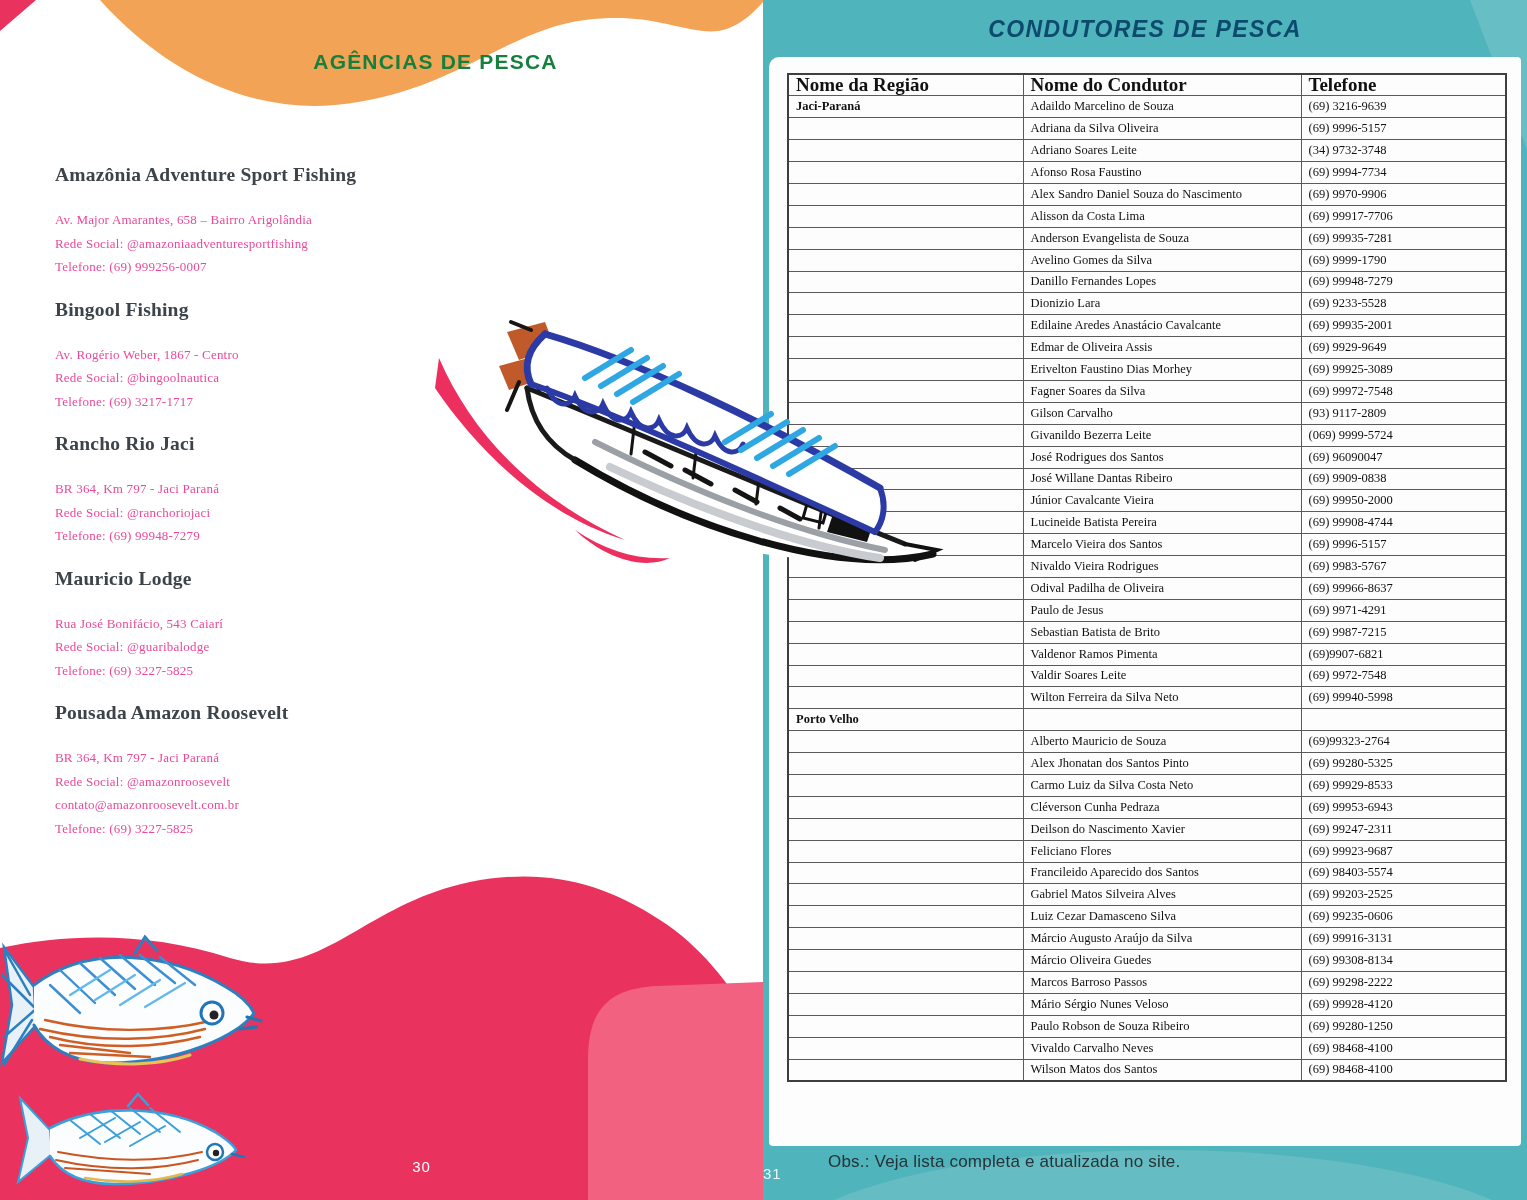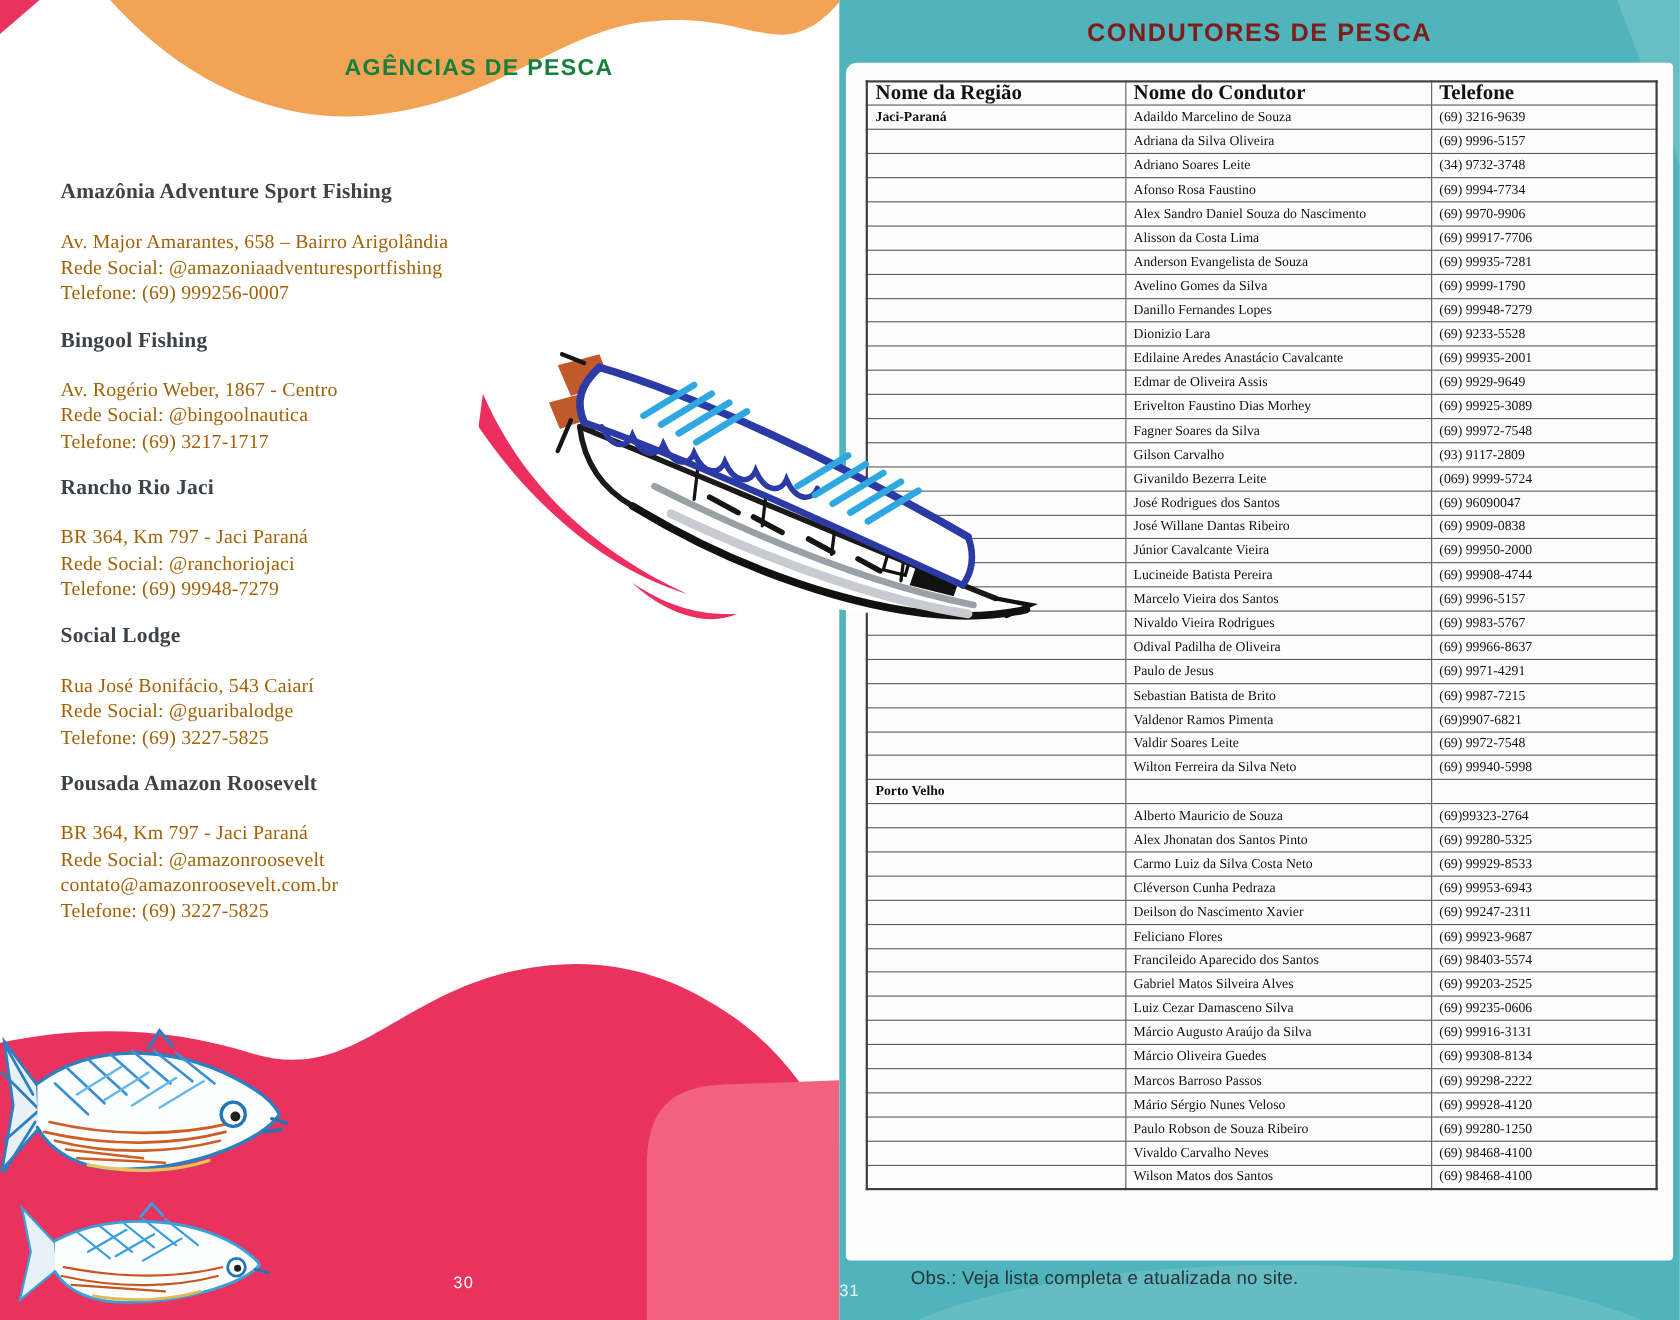--- a/index.html
+++ b/index.html
@@ -10,35 +10,35 @@
   
   .left-page{position:absolute;left:0;top:0;width:763px;height:1200px;background:#ffffff;}
   .lp-deco{position:absolute;pointer-events:none;}
   .lp-title{
     position:absolute;top:50px;left:0;width:871px;text-align:center;
     font-size:21px;font-weight:bold;letter-spacing:1.2px;color:#15803d;margin:0;
   }
   .agency-list{position:absolute;left:55px;top:164px;width:670px;font-family:Liberation Serif, serif;}
   .agency{margin-bottom:20px;}
   .agency h3{margin:0 0 22px 0;font-size:19.5px;font-weight:bold;color:#3c4349;letter-spacing:.2px;}
-  .agency p{margin:0;font-size:18px;line-height:23.5px;color:#a16207;letter-spacing:.2px;}
+  .agency p{margin:0;font-size:13px;line-height:23.5px;color:#ec4899;letter-spacing:.2px;}
   .lp-pagenum{
     position:absolute;left:0;top:1158px;width:763px;text-align:center;
     color:#ffffff;font-size:15px;letter-spacing:1px;padding-left:40px;
   }
   
   .right-page{position:absolute;left:763px;top:0;width:764px;height:1200px;background:#4fb4bb;}
   .rp-deco{position:absolute;left:0;top:0;width:764px;height:1200px;pointer-events:none;}
   .rp-panel{
     position:absolute;left:6px;top:57px;width:752px;height:1089px;
     background:#fdfdfd;border-radius:10px 4px 4px 4px;
   }
   .rp-title{
     position:absolute;top:16px;left:0;width:764px;text-align:center;margin:0;
-    font-size:23px;font-weight:bold;letter-spacing:1.4px;color:#7f1d1d;
+    font-size:23px;font-weight:bold;letter-spacing:1.4px;color:#0c4a6e;font-style:italic;
   }
   .table-wrap{position:absolute;left:24px;top:73px;width:718px;}
   table.condutores{
     border-collapse:collapse;width:718px;table-layout:fixed;
     font-family:"Liberation Serif",serif;font-size:12.5px;color:#111;
     border:2px solid #3f3f3f;
   }
   table.condutores th,table.condutores td{
     border:1px solid #5a5a5a;height:21.9px;box-sizing:border-box;
     padding:0 3px 0 7px;vertical-align:middle;text-align:left;
@@ -84,21 +84,21 @@
         <p>Rede Social: @bingoolnautica</p>
         <p>Telefone: (69) 3217-1717</p>
       </div>
       <div class="agency">
         <h3>Rancho Rio Jaci</h3>
         <p>BR 364, Km 797 - Jaci Paraná</p>
         <p>Rede Social: @ranchoriojaci</p>
         <p>Telefone: (69) 99948-7279</p>
       </div>
       <div class="agency">
-        <h3>Social Lodge</h3>
+        <h3>Mauricio Lodge</h3>
         <p>Rua José Bonifácio, 543 Caiarí</p>
         <p>Rede Social: @guaribalodge</p>
         <p>Telefone: (69) 3227-5825</p>
       </div>
       <div class="agency">
         <h3>Pousada Amazon Roosevelt</h3>
         <p>BR 364, Km 797 - Jaci Paraná</p>
         <p>Rede Social: @amazonroosevelt</p>
         <p>contato@amazonroosevelt.com.br</p>
         <p>Telefone: (69) 3227-5825</p>

